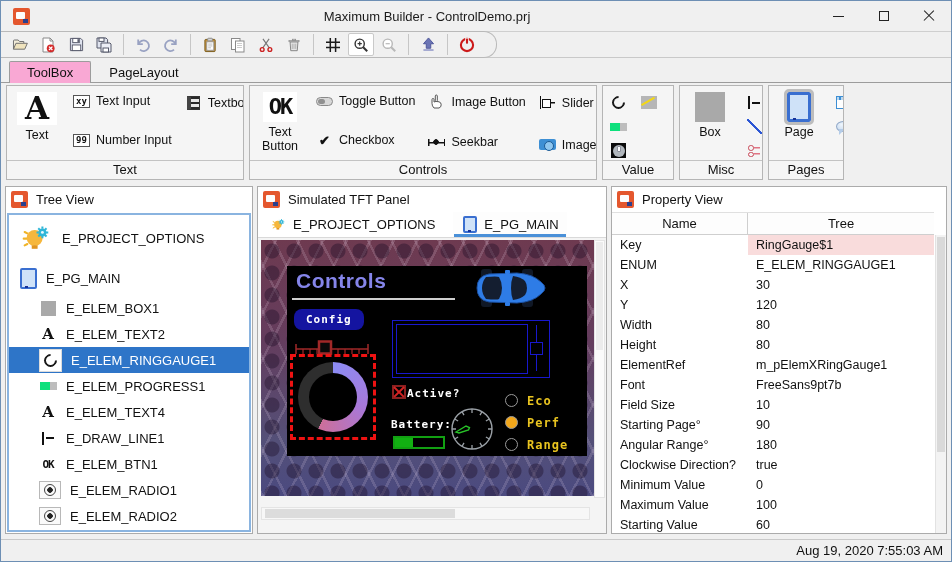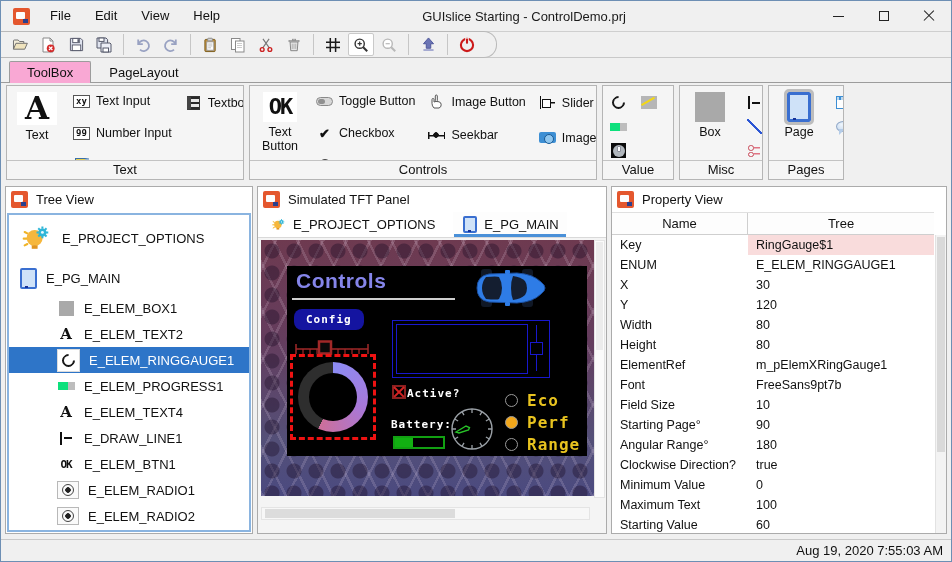--- a/index.html
+++ b/index.html
@@ -34,21 +34,21 @@
   .tabrow{display:flex;padding:3px 0 0 8px;height:24px;position:relative;z-index:2;flex:none}
   .tab{font-size:13px;padding:3px 17px;border:1px solid transparent;border-bottom:none}
   .tab.sel{background:#f9a8d4;border-color:#9c9c9c;border-radius:2px 2px 0 0;margin-bottom:-1px}
   .ribbon{border-top:1px solid #9c9c9c;background:#f0f0f0;padding:2px 0 2px 5px;display:flex;gap:5px;height:100px;flex:none}
   .group{border:1px solid #b5b5b5;background:#f5f5f5;display:flex;flex-direction:column;flex:none}
   .grp-text{width:238px}.grp-controls{width:348px}.grp-gauges{width:72px}.grp-pages{width:76px}.grp-misc{width:84px}
   .gitems{flex:1;display:flex;gap:13px;padding:4px 6px 0 7px;overflow:hidden}
   .gcaption{border-top:1px solid #c3c3c3;text-align:center;font-size:13px;height:19px;line-height:18px}
   .bigitem{display:flex;flex-direction:column;align-items:center;gap:3px;padding-top:2px;min-width:46px;text-align:center}
   .biglabel{font-size:12.5px;line-height:1.15}
-  .gcol{display:flex;flex-direction:column;gap:18px;padding-top:4px}
+  .gcol{display:flex;flex-direction:column;gap:25px;padding-top:4px}
   .gcol.tight{gap:7px}
   .smallitem{display:flex;align-items:center;gap:6px;font-size:12.5px;height:17px;white-space:nowrap}
   .gicon{display:inline-flex;align-items:center;justify-content:center;min-width:17px;flex:none}
   .gicon svg{width:16px;height:16px}
   .lgicon svg{width:32px;height:32px}
 
   
   .g-text{font-family:"DejaVu Serif",serif;font-weight:bold;font-size:15px;line-height:1}
   .lgicon .g-text{font-size:31px;background:#fff;padding:1px 8px}
   .g-kbox{font-family:"DejaVu Sans Mono",monospace;font-size:9px;font-weight:bold;border:1px solid #555;background:#fff;padding:0 2px;line-height:11px;height:13px;display:inline-block}
@@ -96,21 +96,21 @@
 
   
   .main{flex:1;position:relative;margin:4px 4px 1px}
   .panel{position:absolute;top:0;bottom:0;background:#fff;border:1px solid #ababab;display:flex;flex-direction:column}
   .tree-panel{left:0;width:248px}
   .tft-panel{left:252px;width:350px}
   .prop-panel{left:606px;right:0}
   .phead{height:25px;display:flex;align-items:center;gap:8px;padding-left:5px;font-size:13px;background:#fff;flex:none}
   .tree-body{flex:1;border:2px solid #8ab4e0;overflow:hidden;background:#fff;margin:1px}
   .trow{display:flex;align-items:center;gap:9px;height:26px;padding-left:10px;font-size:13px;white-space:nowrap}
-  .trow.lvl1{padding-left:48px}
+  .trow.lvl1{padding-left:30px}
   .trow.lg{height:46px}.trow.md{height:34px}
   .trow.sel{background:var(--selection,#2e75c8);color:#fff}
   .trow.sel .ticon{background:#fff;border:1px solid #dcdcdc;padding:4px}
   .ticon{display:inline-flex;align-items:center;justify-content:center;min-width:18px;flex:none}
   .ticon.frame{border:1px solid #b8b8b8;background:#fafafa;padding:2px 4px}
   .ticon.lgicon{min-width:34px}
 
   
   .tft-tabs{height:26px;display:flex;align-items:stretch;background:#fff;border-bottom:1px solid #d9d9d9;padding-left:4px;gap:10px;flex:none}
   .ttab{display:flex;align-items:center;gap:6px;font-size:13px;padding:0 8px;position:relative}
@@ -147,21 +147,21 @@
   .chk::before,.chk::after{content:"";position:absolute;left:-2px;top:4px;width:14px;height:1.6px;background:#d42222}
   .chk::before{transform:rotate(45deg)}.chk::after{transform:rotate(-45deg)}
   .batt{position:absolute;left:106px;top:170px;width:52px;height:13px;border:2px solid #12a012;background:#000}
   .batt i{display:block;height:100%;background:#12b012}
   .tclock{position:absolute;left:162px;top:140px}
   .tcar{position:absolute;left:182px;top:3px}
   .radios{position:absolute;left:218px;top:128px;display:flex;flex-direction:column;gap:9px}
   .tr-row{display:flex;align-items:center;gap:9px;height:13px}
   .tradio{width:13px;height:13px;border-radius:50%;border:1.5px solid #9a9a9a;background:#000}
   .tradio.sel{background:var(--radio_selected,#f2a71b)}
-  .trlabel{color:var(--tft_yellow,#e8c31f);font-family:"DejaVu Sans Mono",monospace;font-weight:bold;font-size:16px;letter-spacing:1px}
+  .trlabel{color:var(--tft_yellow,#e8c31f);font-family:"DejaVu Sans Mono",monospace;font-weight:bold;font-size:12px;letter-spacing:1px}
 
   
   .prop-head{display:flex;height:23px;border-top:1px solid #e0e0e0;border-bottom:1px solid #cfcfcf;background:#fdfdfd;font-size:13px;align-items:center;flex:none;margin-right:12px}
   .prop-head .c1{width:136px;text-align:center;border-right:1px solid #cfcfcf;line-height:21px}
   .prop-head .c2{flex:1;text-align:center}
   .prop-wrap{flex:1;position:relative;overflow:hidden}
   .prop-body{position:absolute;left:0;right:12px;top:0;bottom:0;overflow:hidden}
   .prow{display:flex;height:20px;align-items:center;font-size:12.5px}
   .pname{width:136px;padding-left:8px}
   .pval{flex:1;padding-left:8px;align-self:stretch;display:flex;align-items:center}
@@ -171,27 +171,21 @@
 
   .statusbar{height:22px;border-top:1px solid #c9c9c9;display:flex;align-items:center;justify-content:flex-end;padding-right:8px;font-size:13px;background:#f0f0f0;margin-top:4px;flex:none}
 </style>
 </head>
 <body>
 
 <div class="win">
 
   <div class="titlebar">
     <span class="i-logo"></span>
-    <nav class="menus" id="menubar">
-        <span>File</span>
-        <span>Edit</span>
-        <span>View</span>
-        <span>Help</span>
-      </nav>
-    <div class="title">GUIslice Starting - ControlDemo.prj</div>
+    <div class="title">Maximum Builder - ControlDemo.prj</div>
     <div class="winctl">
       <span class="wb wb-min">
           <i></i>
         </span>
       <span class="wb wb-max">
           <i></i>
         </span>
       <span class="wb wb-close">
           <i></i>
         </span>
@@ -760,21 +754,21 @@
             </div>
             <div class="prow">
               <div class="pname">Clockwise Direction?</div>
               <div class="pval">true</div>
             </div>
             <div class="prow">
               <div class="pname">Minimum Value</div>
               <div class="pval">0</div>
             </div>
             <div class="prow">
-              <div class="pname">Maximum Text</div>
+              <div class="pname">Maximum Value</div>
               <div class="pval">100</div>
             </div>
             <div class="prow">
               <div class="pname">Starting Value</div>
               <div class="pval">60</div>
             </div>
           </div>
         <div class="pvscroll">
             <div class="thumb"></div>
           </div>

